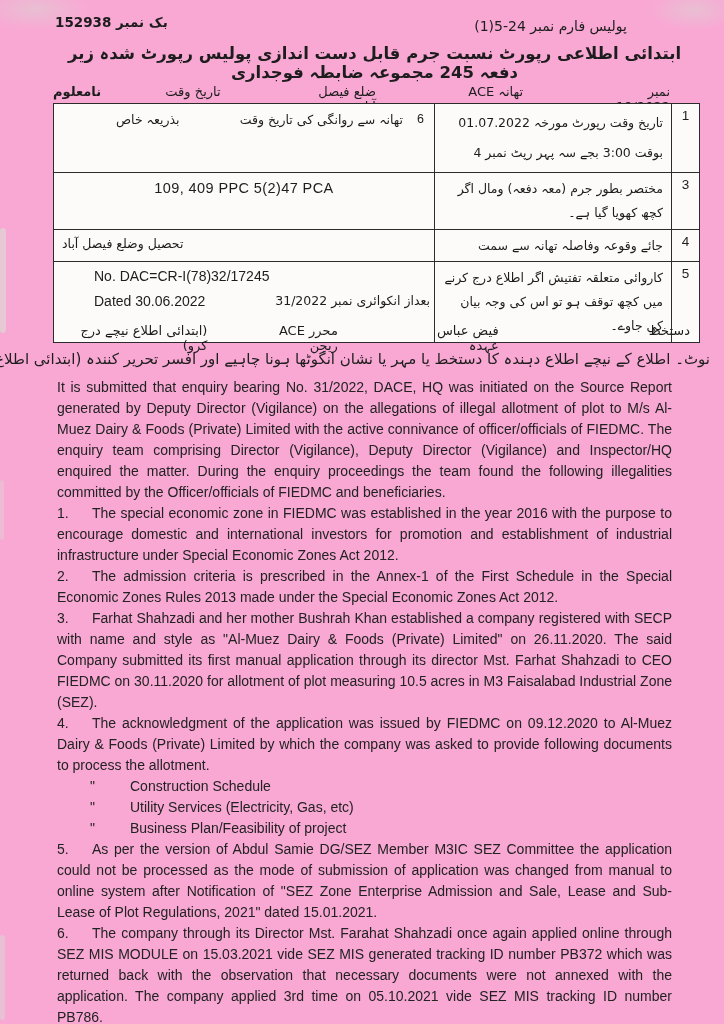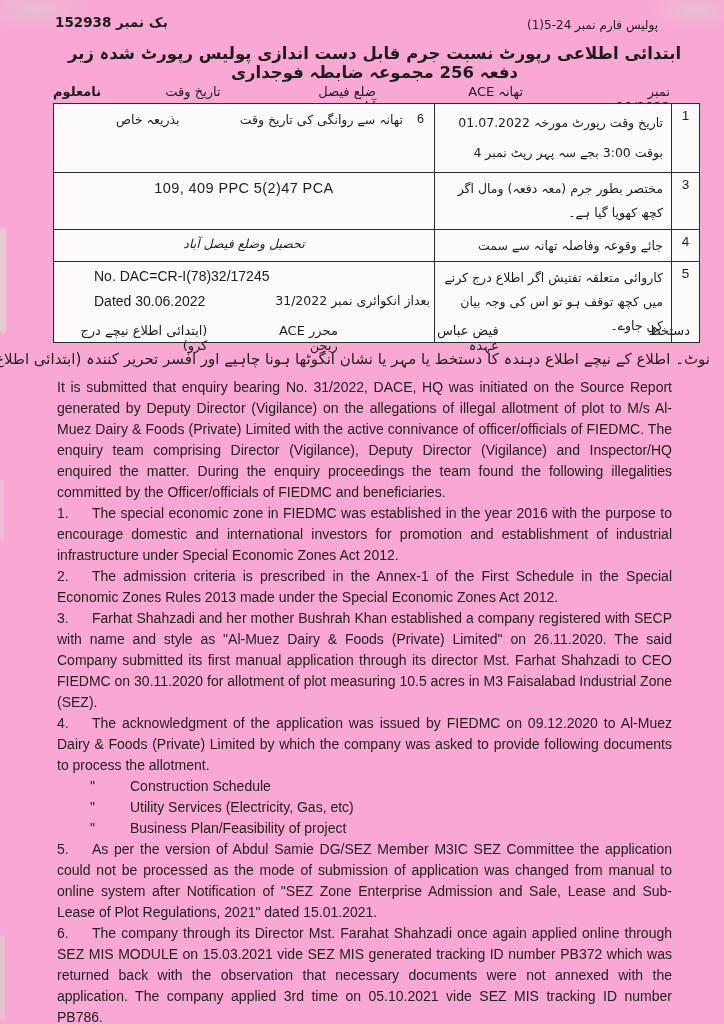--- a/index.html
+++ b/index.html
@@ -4,21 +4,21 @@
 <style>
   html,body{margin:0;padding:0;}
   .page{
     position:relative; width:724px; height:1024px; overflow:hidden;
     background:#f9a8d4; color:#1d1d1d;
     font-family:"Liberation Sans", sans-serif;
   }
   .urdu{ font-family:"DejaVu Sans", sans-serif; direction:rtl; unicode-bidi:plaintext; }
   
   .book-no{ position:absolute; top:14px; left:55px; font-size:13.5px; font-weight:bold; }
-  .form-no{ position:absolute; top:18px; right:66px; font-size:12px; }
+  .form-no{ position:absolute; top:18px; right:97px; font-size:14px; }
   .doc-title{
     position:absolute; top:44px; left:55px; right:30px;
     text-align:center; font-size:16.5px; font-weight:bold;
   }
   
   .meta-row{
     position:absolute; top:84px; left:53px; width:645px;
     direction:rtl; display:flex; align-items:flex-start;
     font-size:13px;
   }
@@ -48,21 +48,21 @@
   .r2{ min-height:29px; }
   .r3{ min-height:31px; }
   .r4{ min-height:30px; }
   .r5{ min-height:56px; }
   .r1 .c-label div{ line-height:30px; }
   .v1{ direction:rtl; display:flex; justify-content:space-between;
        padding:8px 10px 0 62px; align-items:flex-start; }
   .v1 .field6{ display:flex; gap:14px; }
   .v2{ direction:rtl; text-align:right; padding-top:8px; }
   .v3{ text-align:center; font-size:14.5px; padding-top:7px; letter-spacing:.4px; }
-  .v4{ direction:rtl; text-align:center; padding-top:6px;font-style:italic; }
+  .v4{ direction:rtl; text-align:left; padding-top:6px; }
   .v5{ padding:6px 4px 4px 40px; font-size:14px; }
   .v5 .line2{ display:flex; justify-content:space-between; margin-top:9px; }
   .v5 .inq{ font-size:12.5px; }
   
   .sig-row{
     position:absolute; top:323px; left:53px; width:645px;
     direction:rtl; display:flex; font-size:13px;
   }
   .sig-row .s-sign{ margin-right:8px; }
   .sig-row .s-name{ margin-right:150px;text-align:right; }
@@ -97,21 +97,21 @@
 <div class="page">
 
   <div class="corner cn1"></div>
   <div class="corner cn2"></div>
   <div class="smudge sm1"></div>
   <div class="smudge sm2"></div>
   <div class="smudge sm3"></div>
 
   <div class="book-no urdu">بک نمبر 152938</div>
   <div class="form-no urdu">پولیس فارم نمبر 24-5(1)</div>
-  <div class="doc-title urdu">ابتدائی اطلاعی رپورٹ نسبت جرم قابل دست اندازی پولیس رپورٹ شدہ زیر دفعہ 256 مجموعہ ضابطہ فوجداری</div>
+  <div class="doc-title urdu">ابتدائی اطلاعی رپورٹ نسبت جرم قابل دست اندازی پولیس رپورٹ شدہ زیر دفعہ 245 مجموعہ ضابطہ فوجداری</div>
 
   <div class="meta-row">
     <span class="m-number urdu">نمبر 19/2022</span>
     <span class="m-station urdu">تھانہ ACE ریجن</span>
     <span class="m-district urdu">ضلع فیصل آباد</span>
     <span class="m-occ urdu">تاریخ وقت وقوعہ</span>
     <span class="m-unknown urdu">نامعلوم</span>
   </div>
 
   <div class="fir-table">

